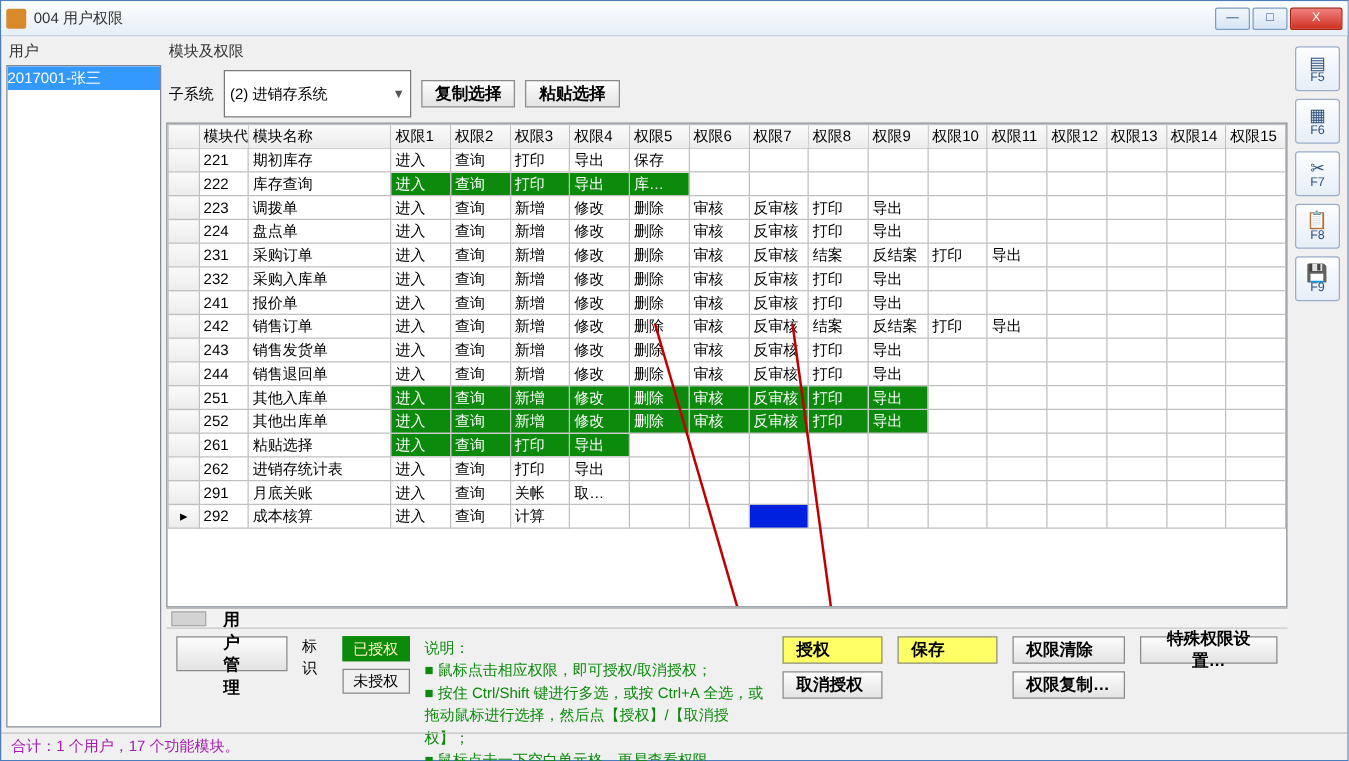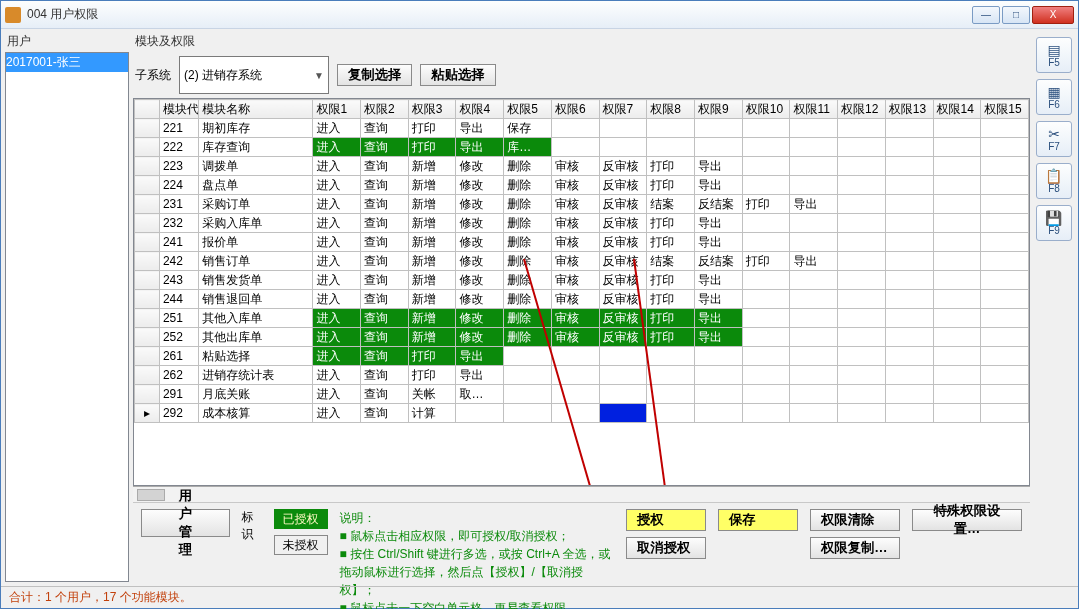--- a/index.html
+++ b/index.html
@@ -39,21 +39,21 @@
 .legend-col { display:flex; flex-direction:column; gap:6px; align-items:center;}
 .legend-box { border:1px solid #888; width:54px; height:20px; display:flex; align-items:center; justify-content:center; font-size:12px;}
 .legend-box.green { background:#0b8a0b; color:#fef9c3; border-color:#0b8a0b;}
 .desc { color:#0b8a0b; font-size:12px; line-height:1.5; }
 .desc .bullet::before { content:"■ "; color:#0b8a0b;}
 .btncol { display:flex; flex-direction:column; gap:6px; }
 .btn.hl { background:#ffff66; }
 .sidebar { width:40px; display:flex; flex-direction:column; gap:6px; padding:4px 2px;}
 .sidebtn { border:1px solid #9aaecb; background:linear-gradient(#fdfefe,#e6eef7); height:36px; border-radius:3px; display:flex; flex-direction:column; align-items:center; justify-content:center; font-size:10px; color:#2b4f7d; cursor:pointer;}
 .sidebtn .ic { font-size:14px; line-height:1;}
-.statusbar { height:22px; border-top:1px solid #c0c0c0; padding:2px 8px; font-size:12px; color:#c2410c; display:flex; align-items:center;}
+.statusbar { height:22px; border-top:1px solid #c0c0c0; padding:2px 8px; font-size:12px; color:#a21caf; display:flex; align-items:center;}
 svg.arrow-overlay { position:absolute; pointer-events:none; }
 </style>
 </head>
 <body>
 
 <div class="window">
   <div class="titlebar">
     <div class="icon"></div>
     <div class="title">004 用户权限</div>
     <div class="winbtns">

